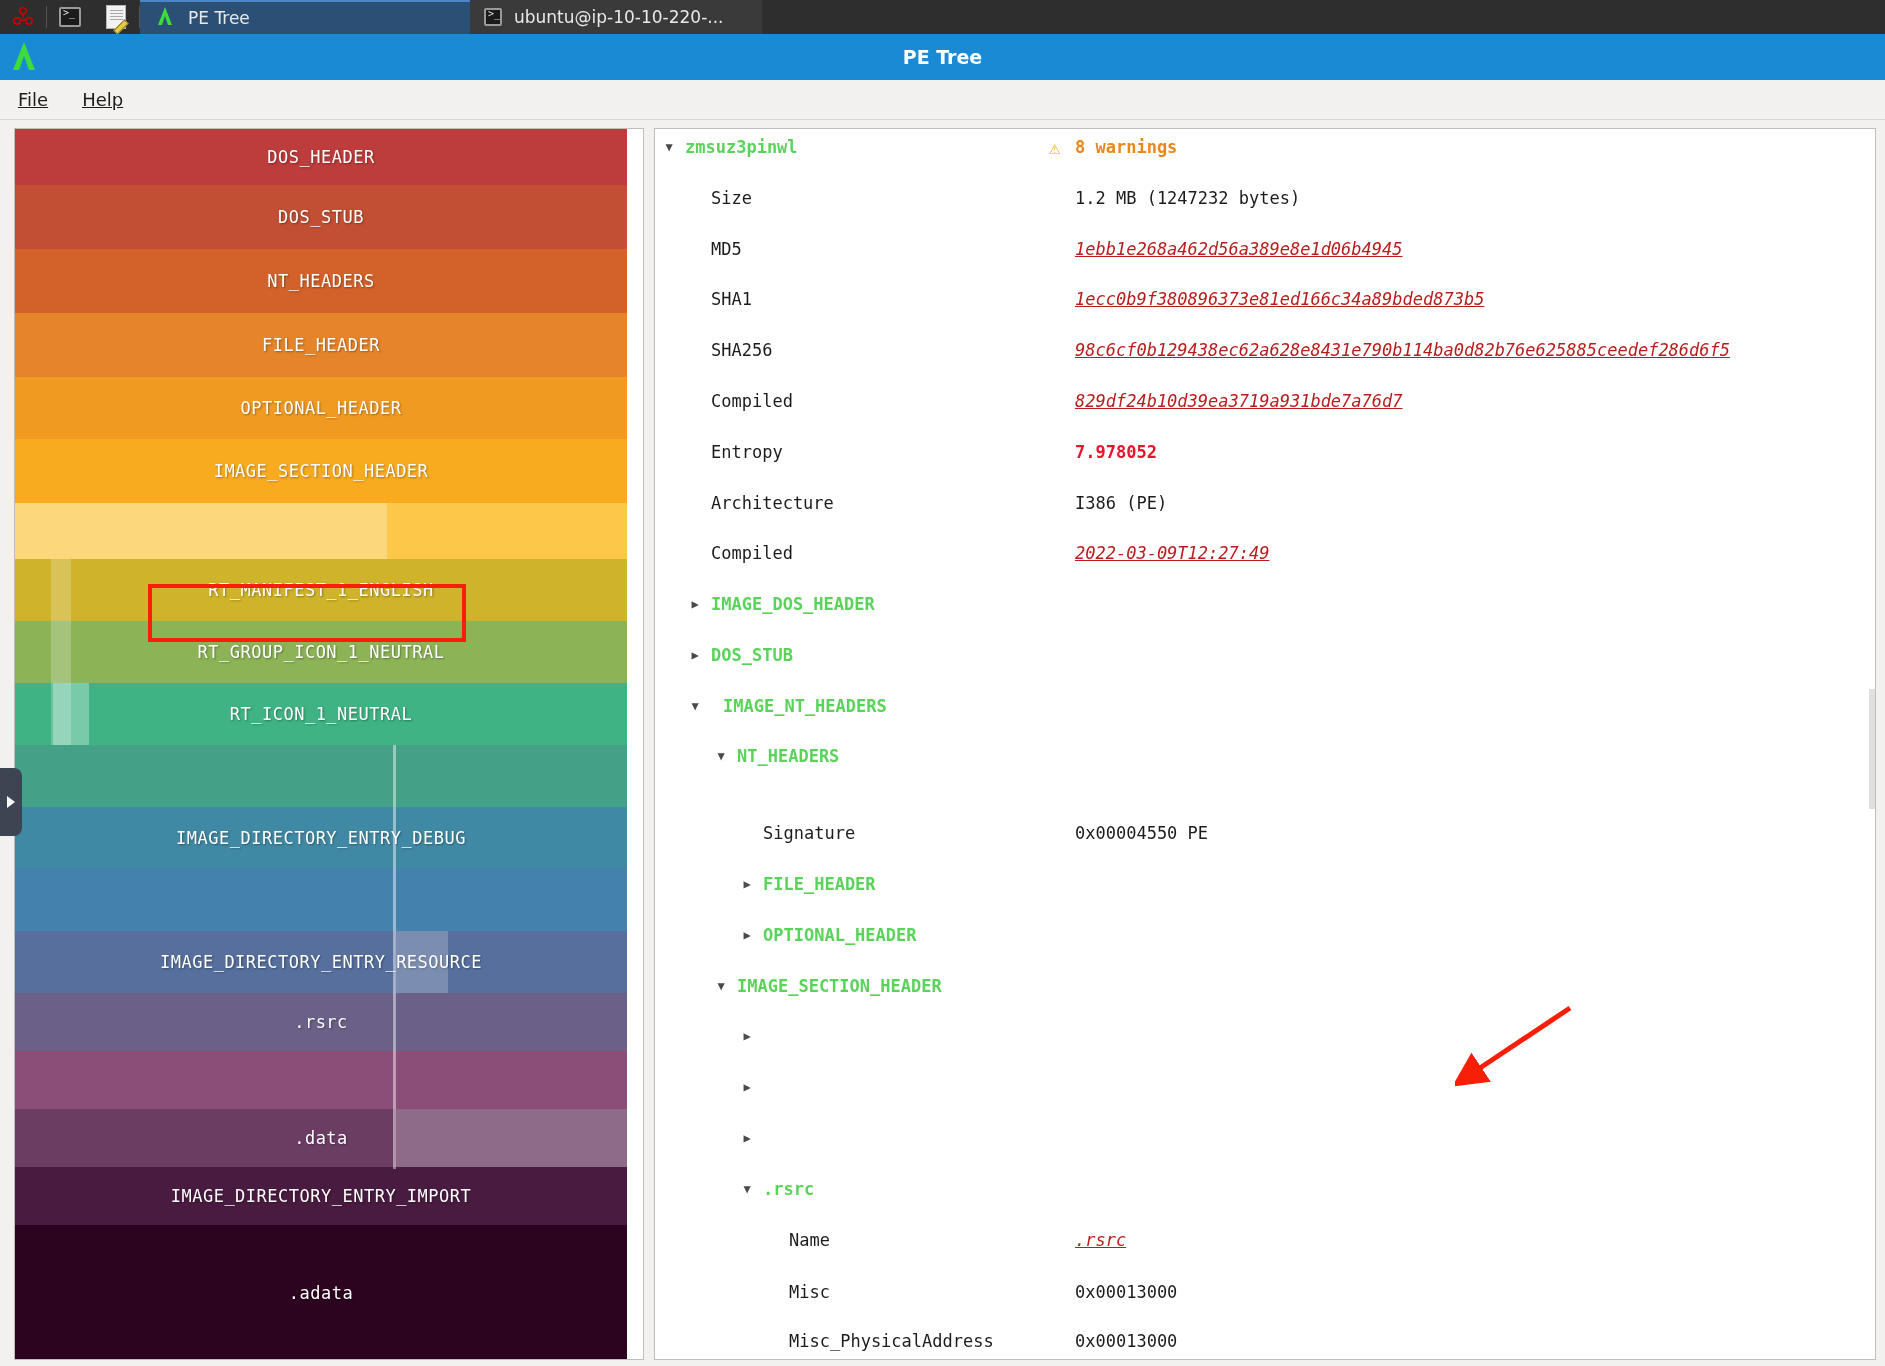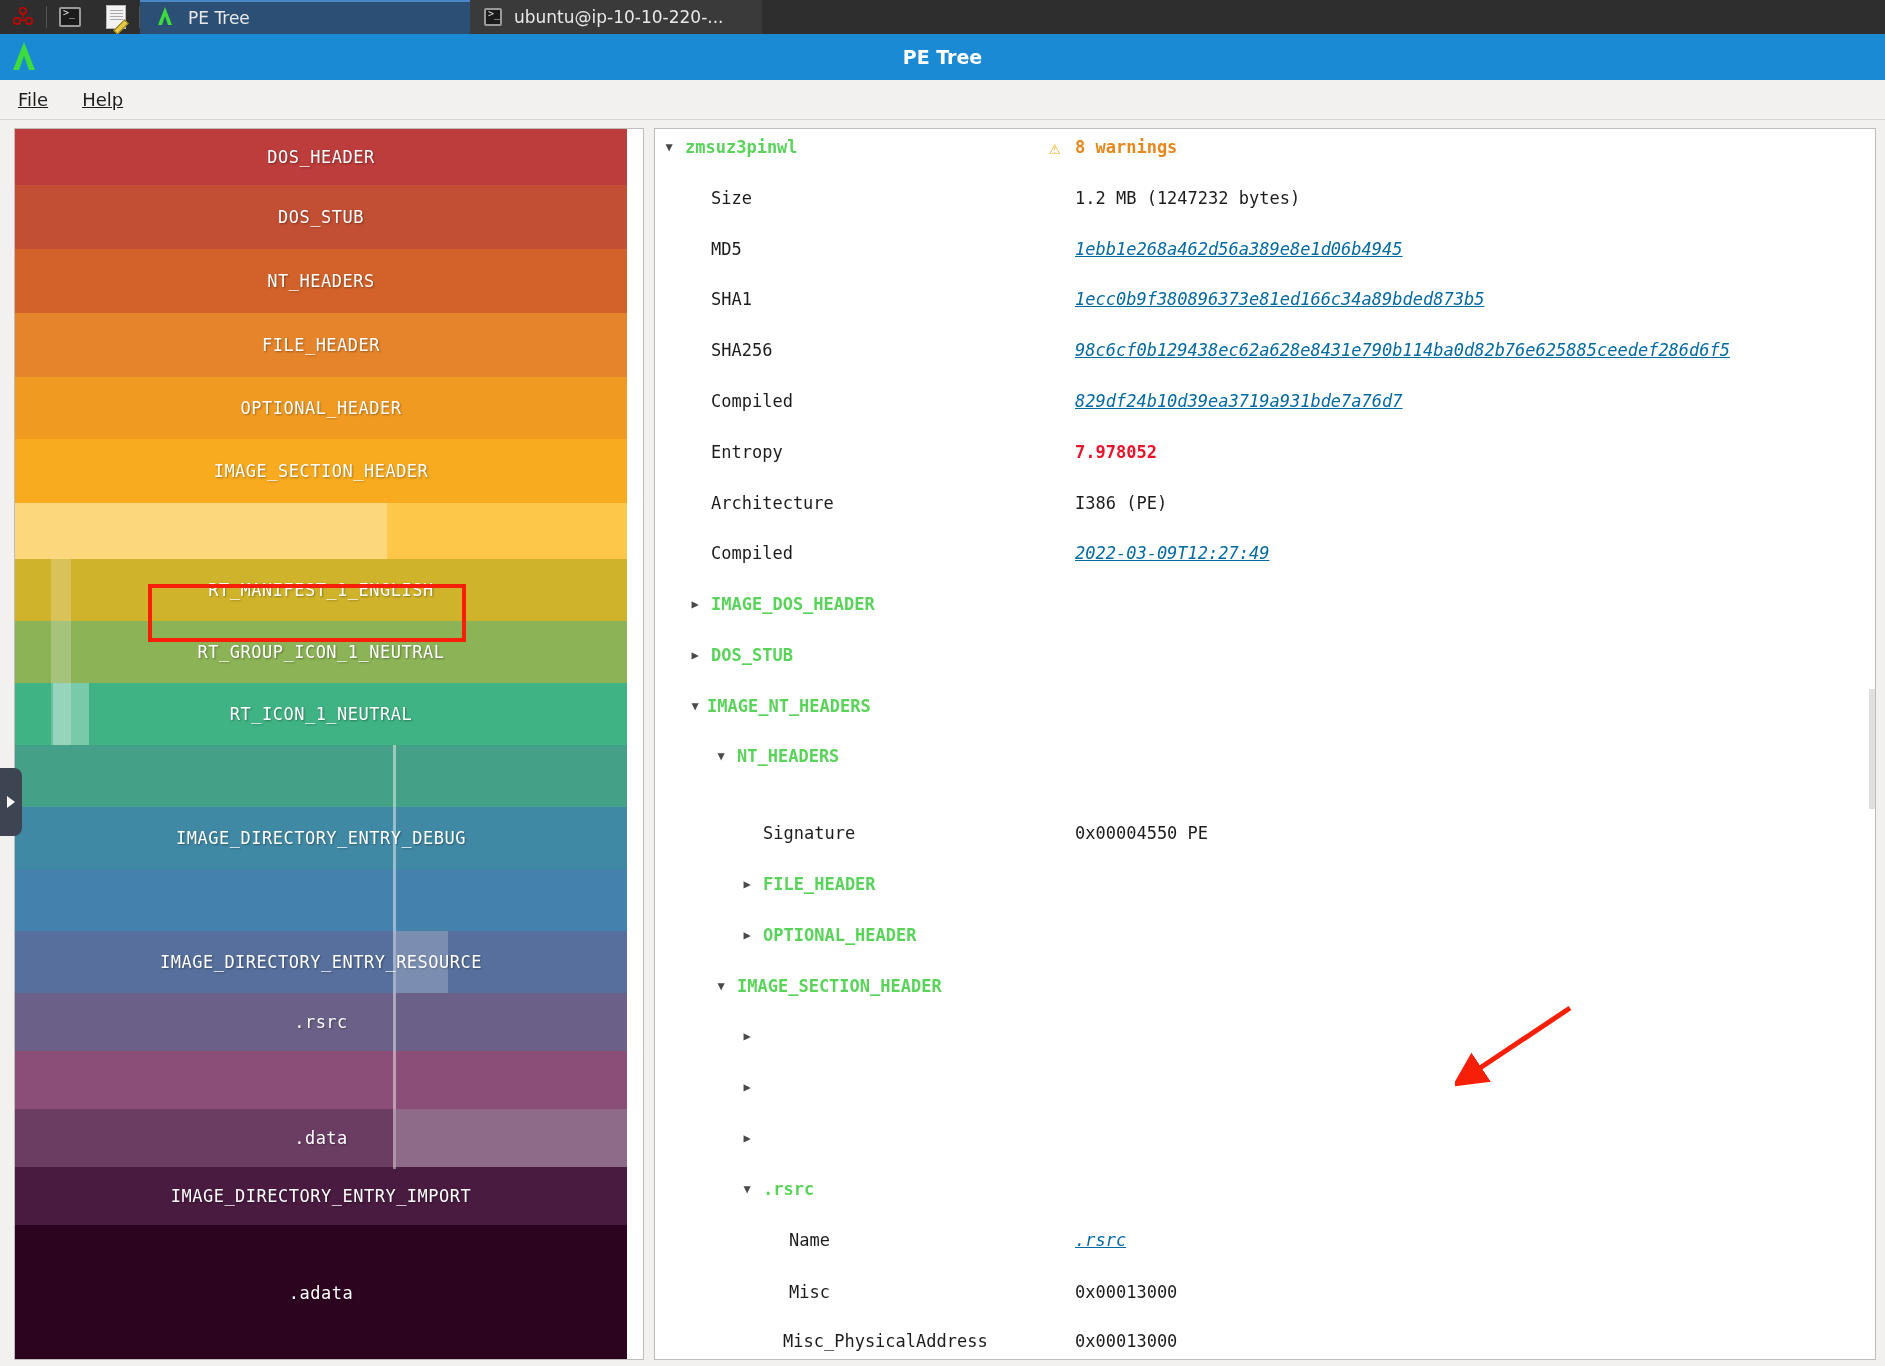--- a/index.html
+++ b/index.html
@@ -111,21 +111,21 @@
   }
   .trow {
     position: relative; height: 25.4px; line-height: 25.4px;
     font-family: "DejaVu Sans Mono", monospace; font-size: 17px;
     white-space: nowrap; color: #1c1c1c;
   }
   .tw { position: absolute; width: 12px; text-align: center; color: #4a4a4a; font-size: 12px; top: 0; }
   .k { position: absolute; }
   .v { position: absolute; left: 420px; }
   .node { color: #5ad35a; font-weight: bold; }
-  .link { color: #0369a1; text-decoration: underline; font-style: italic; }
+  .link { color: #b91c1c; text-decoration: underline; font-style: italic; }
   .red { color: #e8142b; font-weight: bold; }
   .warn { color: #e8871a; font-weight: bold; }
 
   
   #arrow { position: absolute; left: 1455px; top: 880px; width: 120px; height: 90px; pointer-events: none; }
 
   
   #rscroll { position: absolute; right: 0; top: 560px; width: 6px; height: 120px; background: #e2e0de; }
 </style>
 </head>
@@ -299,21 +299,21 @@
         <div class="trow" style="top: 234.6px;">
           <span class="tw" style="left: 34px;">▶</span>
           <span class="k node" style="left: 56px;">IMAGE_DOS_HEADER</span>
         </div>
         <div class="trow" style="top: 260px;">
           <span class="tw" style="left: 34px;">▶</span>
           <span class="k node" style="left: 56px;">DOS_STUB</span>
         </div>
         <div class="trow" style="top: 285.4px;">
           <span class="tw" style="left: 34px;">▼</span>
-          <span class="k node" style="left: 52px;">IMAGE_NT_HEADERS</span>
+          <span class="k node" style="left: 68px;">IMAGE_NT_HEADERS</span>
         </div>
         <div class="trow" style="top: 310.8px;">
           <span class="tw" style="left: 60px;">▼</span>
           <span class="k node" style="left: 82px;">NT_HEADERS</span>
         </div>
         <div class="trow" style="top: 336.2px; margin-top: 26px;">
           <span class="k " style="left: 108px;">Signature</span>
           <span class="v ">0x00004550 PE</span>
         </div>
         <div class="trow" style="top: 361.6px;">
@@ -343,21 +343,21 @@
         </div>
         <div class="trow" style="top: 539.4px;">
           <span class="k " style="left: 134px;">Name</span>
           <span class="v link">.rsrc</span>
         </div>
         <div class="trow" style="top: 566px;">
           <span class="k " style="left: 134px;">Misc</span>
           <span class="v ">0x00013000</span>
         </div>
         <div class="trow" style="top: 590.2px;">
-          <span class="k " style="left: 128px; text-align: center;">Misc_PhysicalAddress</span>
+          <span class="k " style="left: 134px; text-align: center;">Misc_PhysicalAddress</span>
           <span class="v ">0x00013000</span>
         </div>
         <div class="trow" style="top: 615.6px;">
           <span class="k " style="left: 134px;">Misc_VirtualSize</span>
           <span class="v ">0x00013000 76.0 KB (77824 bytes)</span>
         </div>
       </div>
     <div id="rscroll"></div>
   </div>
 

